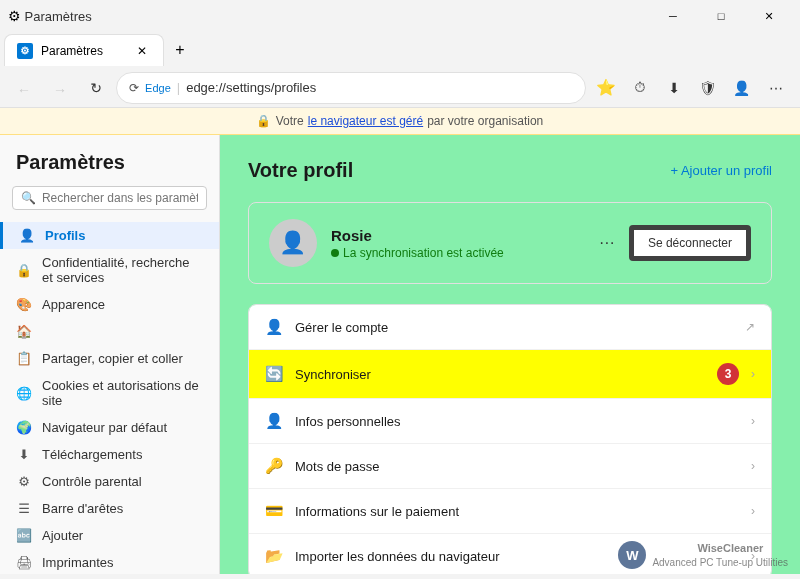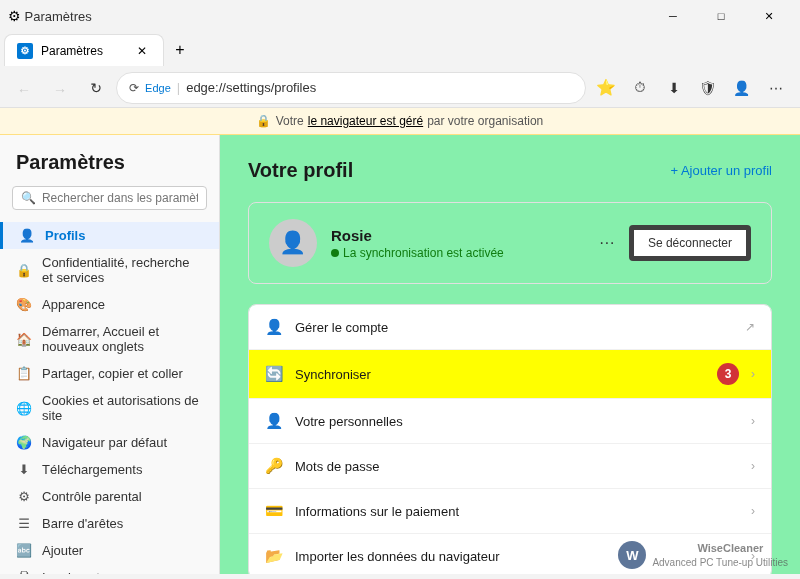--- a/index.html
+++ b/index.html
@@ -43,21 +43,21 @@
     .address-text { flex: 1; font-size: 13px; color: #333; }
     .address-badge { font-size: 11px; color: #0078d4; font-weight: 500; text-align: center; }
     .nav-actions { display: flex; gap: 2px; }
 
     
     .info-bar {
       background: #fff8e1; border-bottom: 1px solid #ffe082;
       padding: 6px 12px; display: flex; align-items: center; justify-content: center;
       gap: 4px; font-size: 12px; color: #555;
     }
-    .info-bar a { color: #000000; text-decoration: underline; cursor: pointer; }
+    .info-bar a { color: #1d4ed8; text-decoration: underline; cursor: pointer; }
 
     
     .main-layout { display: flex; height: calc(579px - 32px - 36px - 40px - 32px); background: white; }
 
     
     .sidebar { width: 220px; background: #f9f9f9; border-right: 1px solid #e0e0e0; overflow-y: auto; padding: 16px 0; }
     .sidebar-title { font-size: 20px; font-weight: 600; padding: 0 16px 12px; color: #1a1a1a; }
     .search-box {
       margin: 0 12px 12px; display: flex; align-items: center;
       border: 1px solid #ccc; border-radius: 4px; background: white;
@@ -184,21 +184,20 @@
     <div class="sidebar-item">
       <span class="item-icon">🔒</span>
       <span>Confidentialité, recherche et services</span>
     </div>
     <div class="sidebar-item">
       <span class="item-icon">🎨</span>
       <span>Apparence</span>
     </div>
     <div class="sidebar-item">
       <span class="item-icon">🏠</span>
-      <span>Démarrer, Accueil et nouveaux onglets</span>
     </div>
     <div class="sidebar-item">
       <span class="item-icon">📋</span>
       <span>Partager, copier et coller</span>
     </div>
     <div class="sidebar-item">
       <span class="item-icon">🌐</span>
       <span>Cookies et autorisations de site</span>
     </div>
     <div class="sidebar-item">
@@ -259,21 +258,21 @@
 
       <div class="menu-item highlighted">
         <span class="menu-icon">🔄</span>
         <span class="menu-label">Synchroniser</span>
         <div class="menu-badge">3</div>
         <span class="chevron">›</span>
       </div>
 
       <div class="menu-item">
         <span class="menu-icon">👤</span>
-        <span class="menu-label">Votre personnelles</span>
+        <span class="menu-label">Infos personnelles</span>
         <span class="chevron">›</span>
       </div>
 
       <div class="menu-item">
         <span class="menu-icon">🔑</span>
         <span class="menu-label">Mots de passe</span>
         <span class="chevron">›</span>
       </div>
 
       <div class="menu-item">

